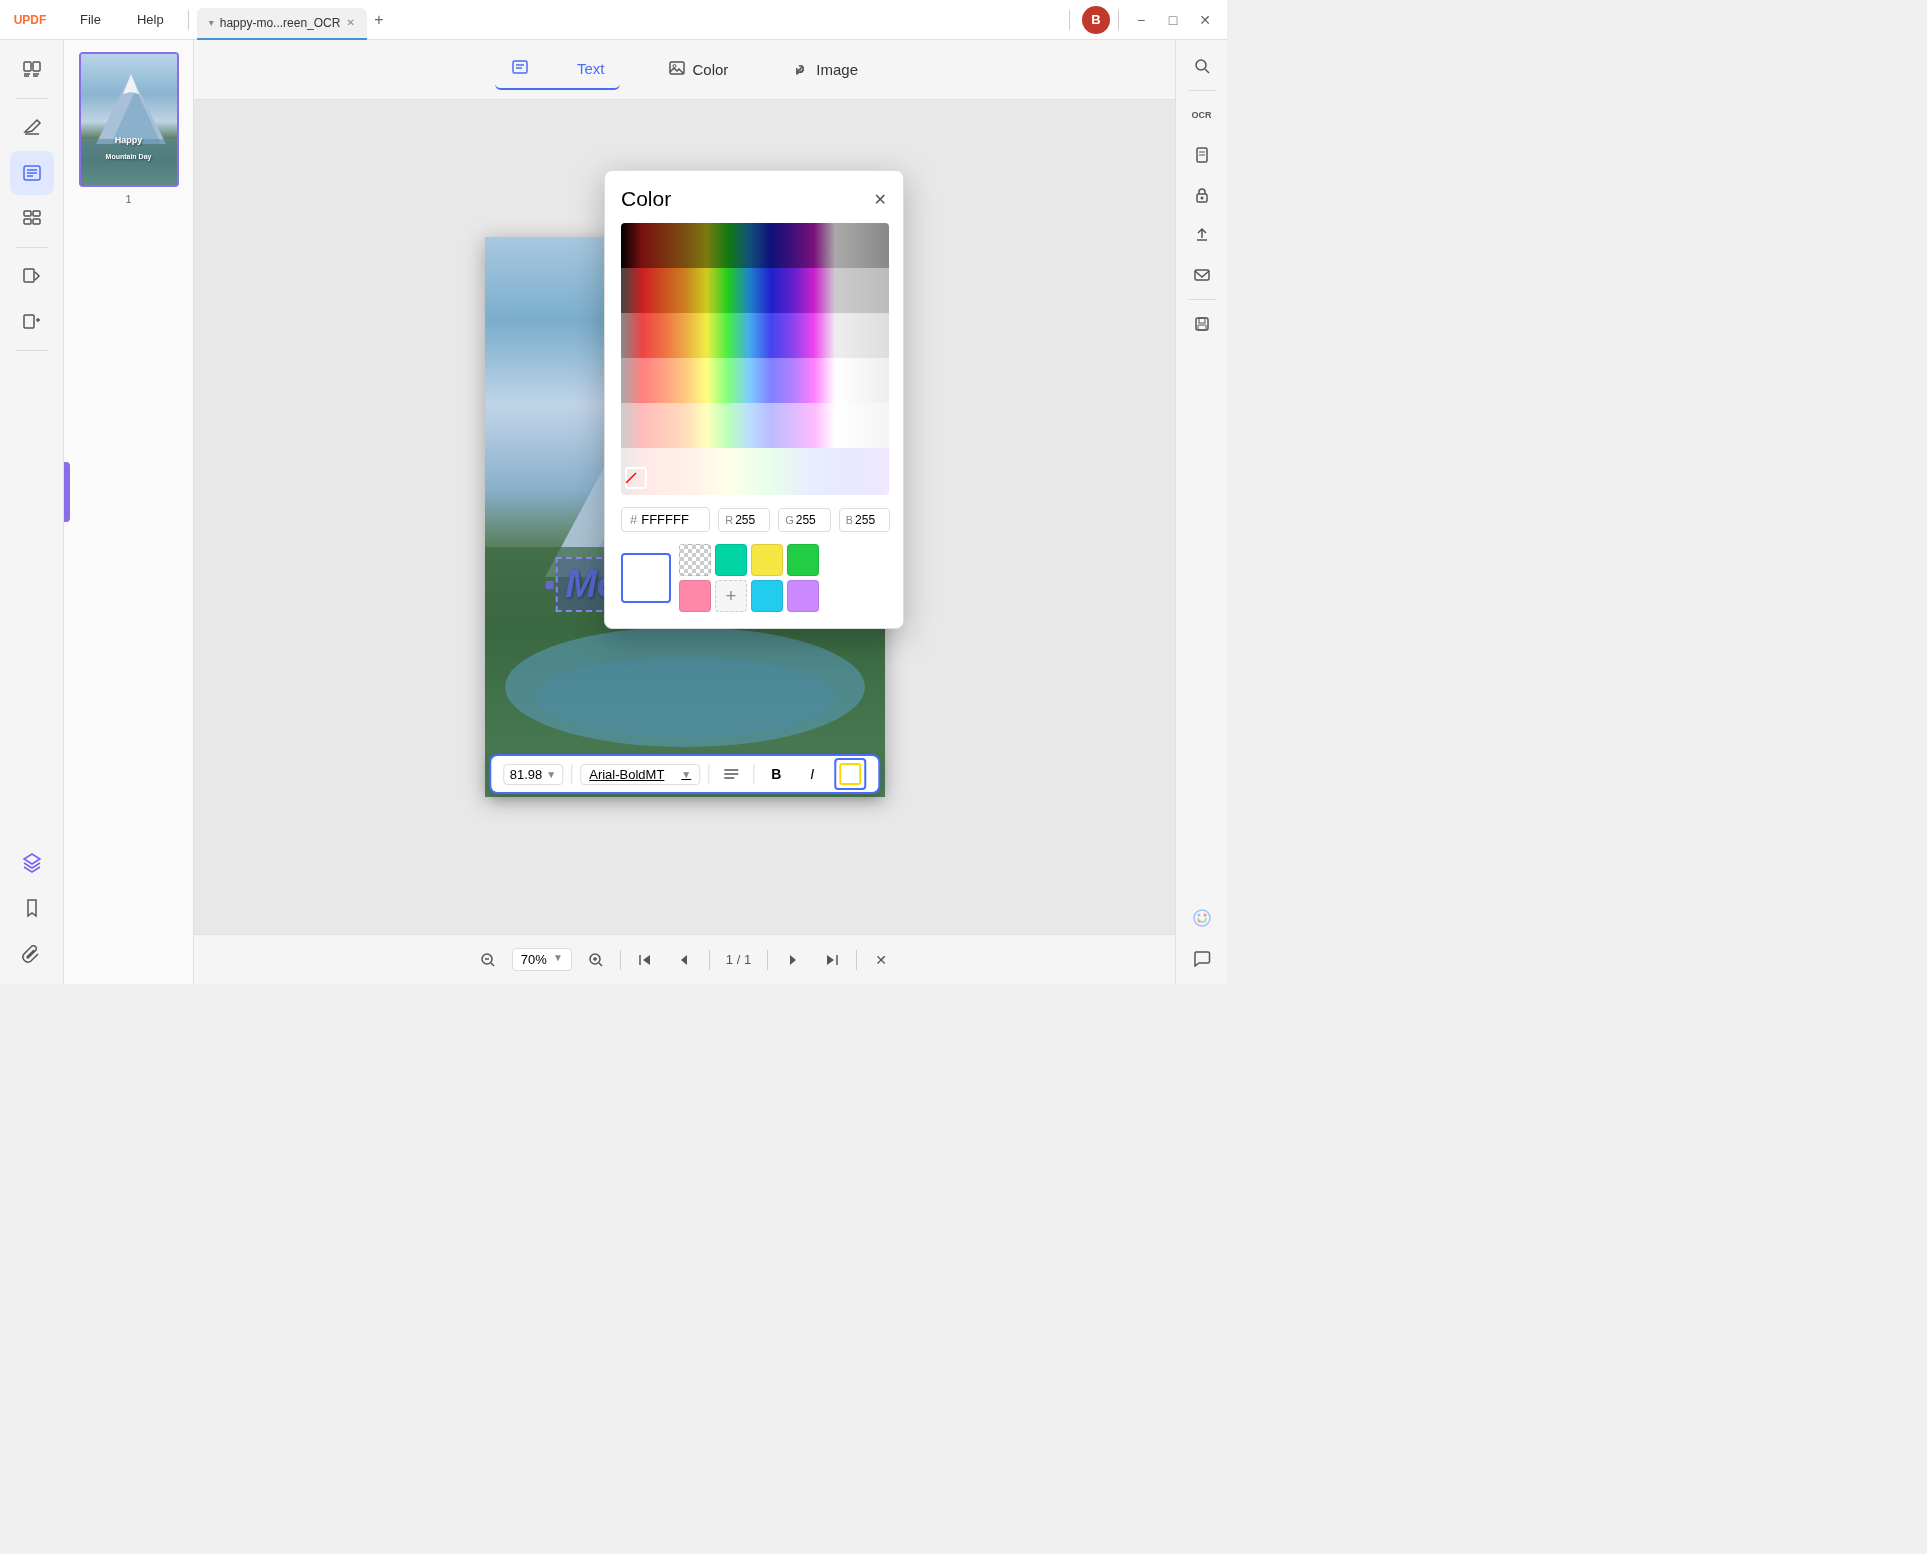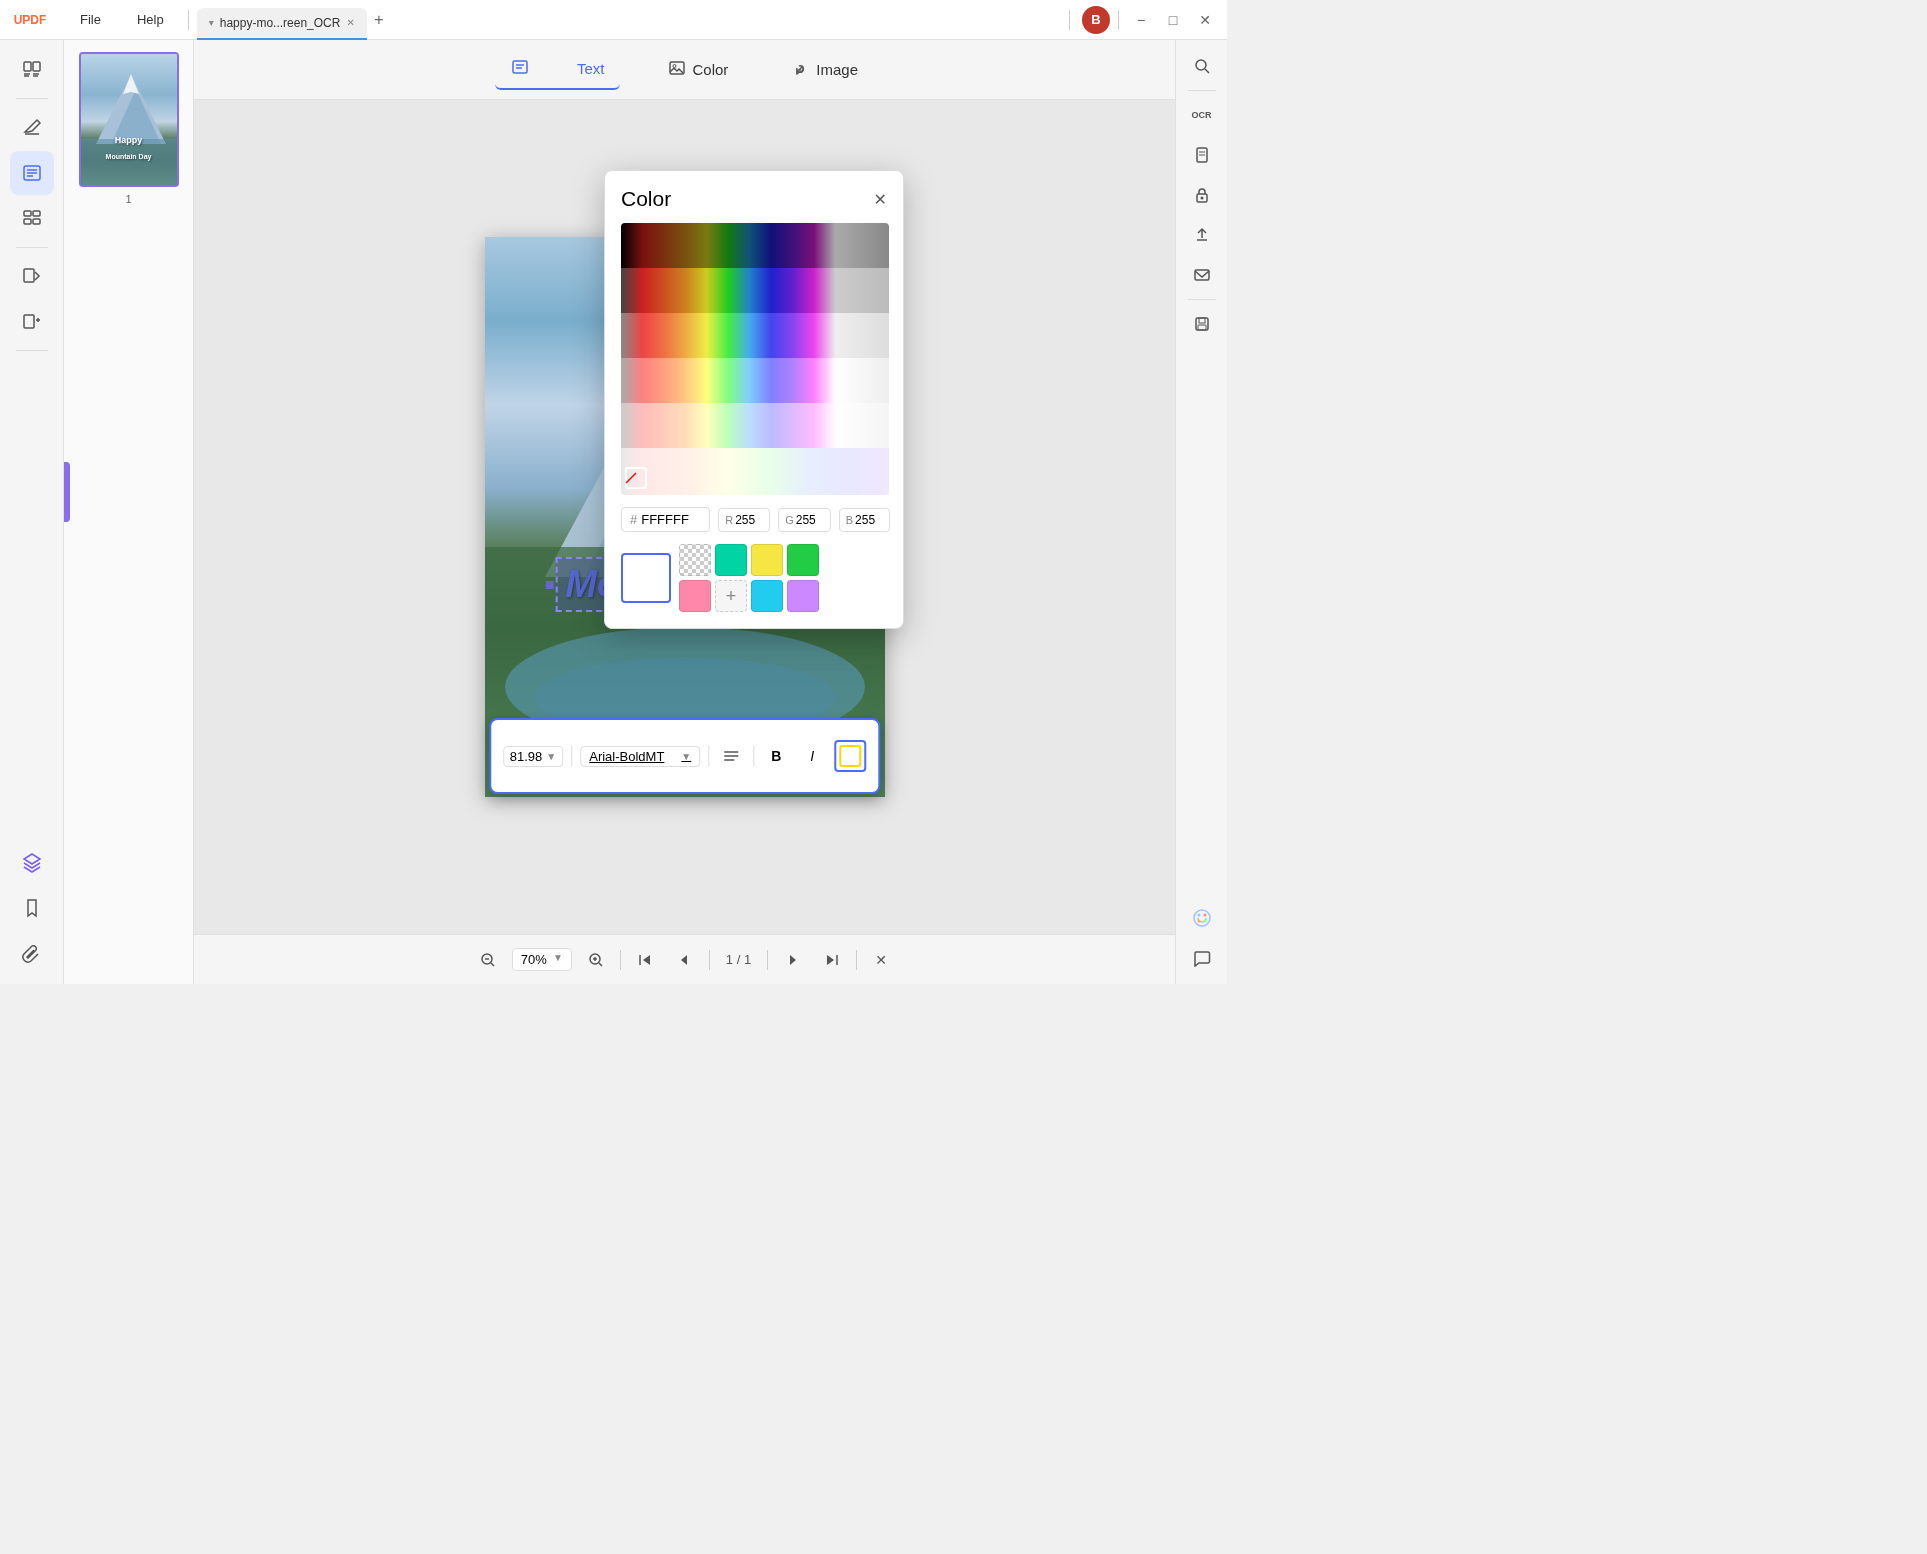--- a/index.html
+++ b/index.html
@@ -210,21 +210,21 @@
     .text-edit-toolbar {
       position: absolute;
       bottom: 175px;
       left: 50%;
       transform: translateX(-50%);
       background: white;
       border: 2px solid #4a6cf7;
       border-radius: 8px;
       display: flex;
       align-items: center;
-      padding: 20px 12px;
+      padding: 2px 12px;
       gap: 8px;
       box-shadow: 0 4px 12px rgba(0,0,0,0.2);
       z-index: 100;
       white-space: nowrap;
     }
     .font-size-selector {
       display: flex; align-items: center; gap: 4px;
       border: 1px solid #ddd; border-radius: 4px;
       padding: 2px 6px; font-size: 13px; cursor: pointer;
     }

